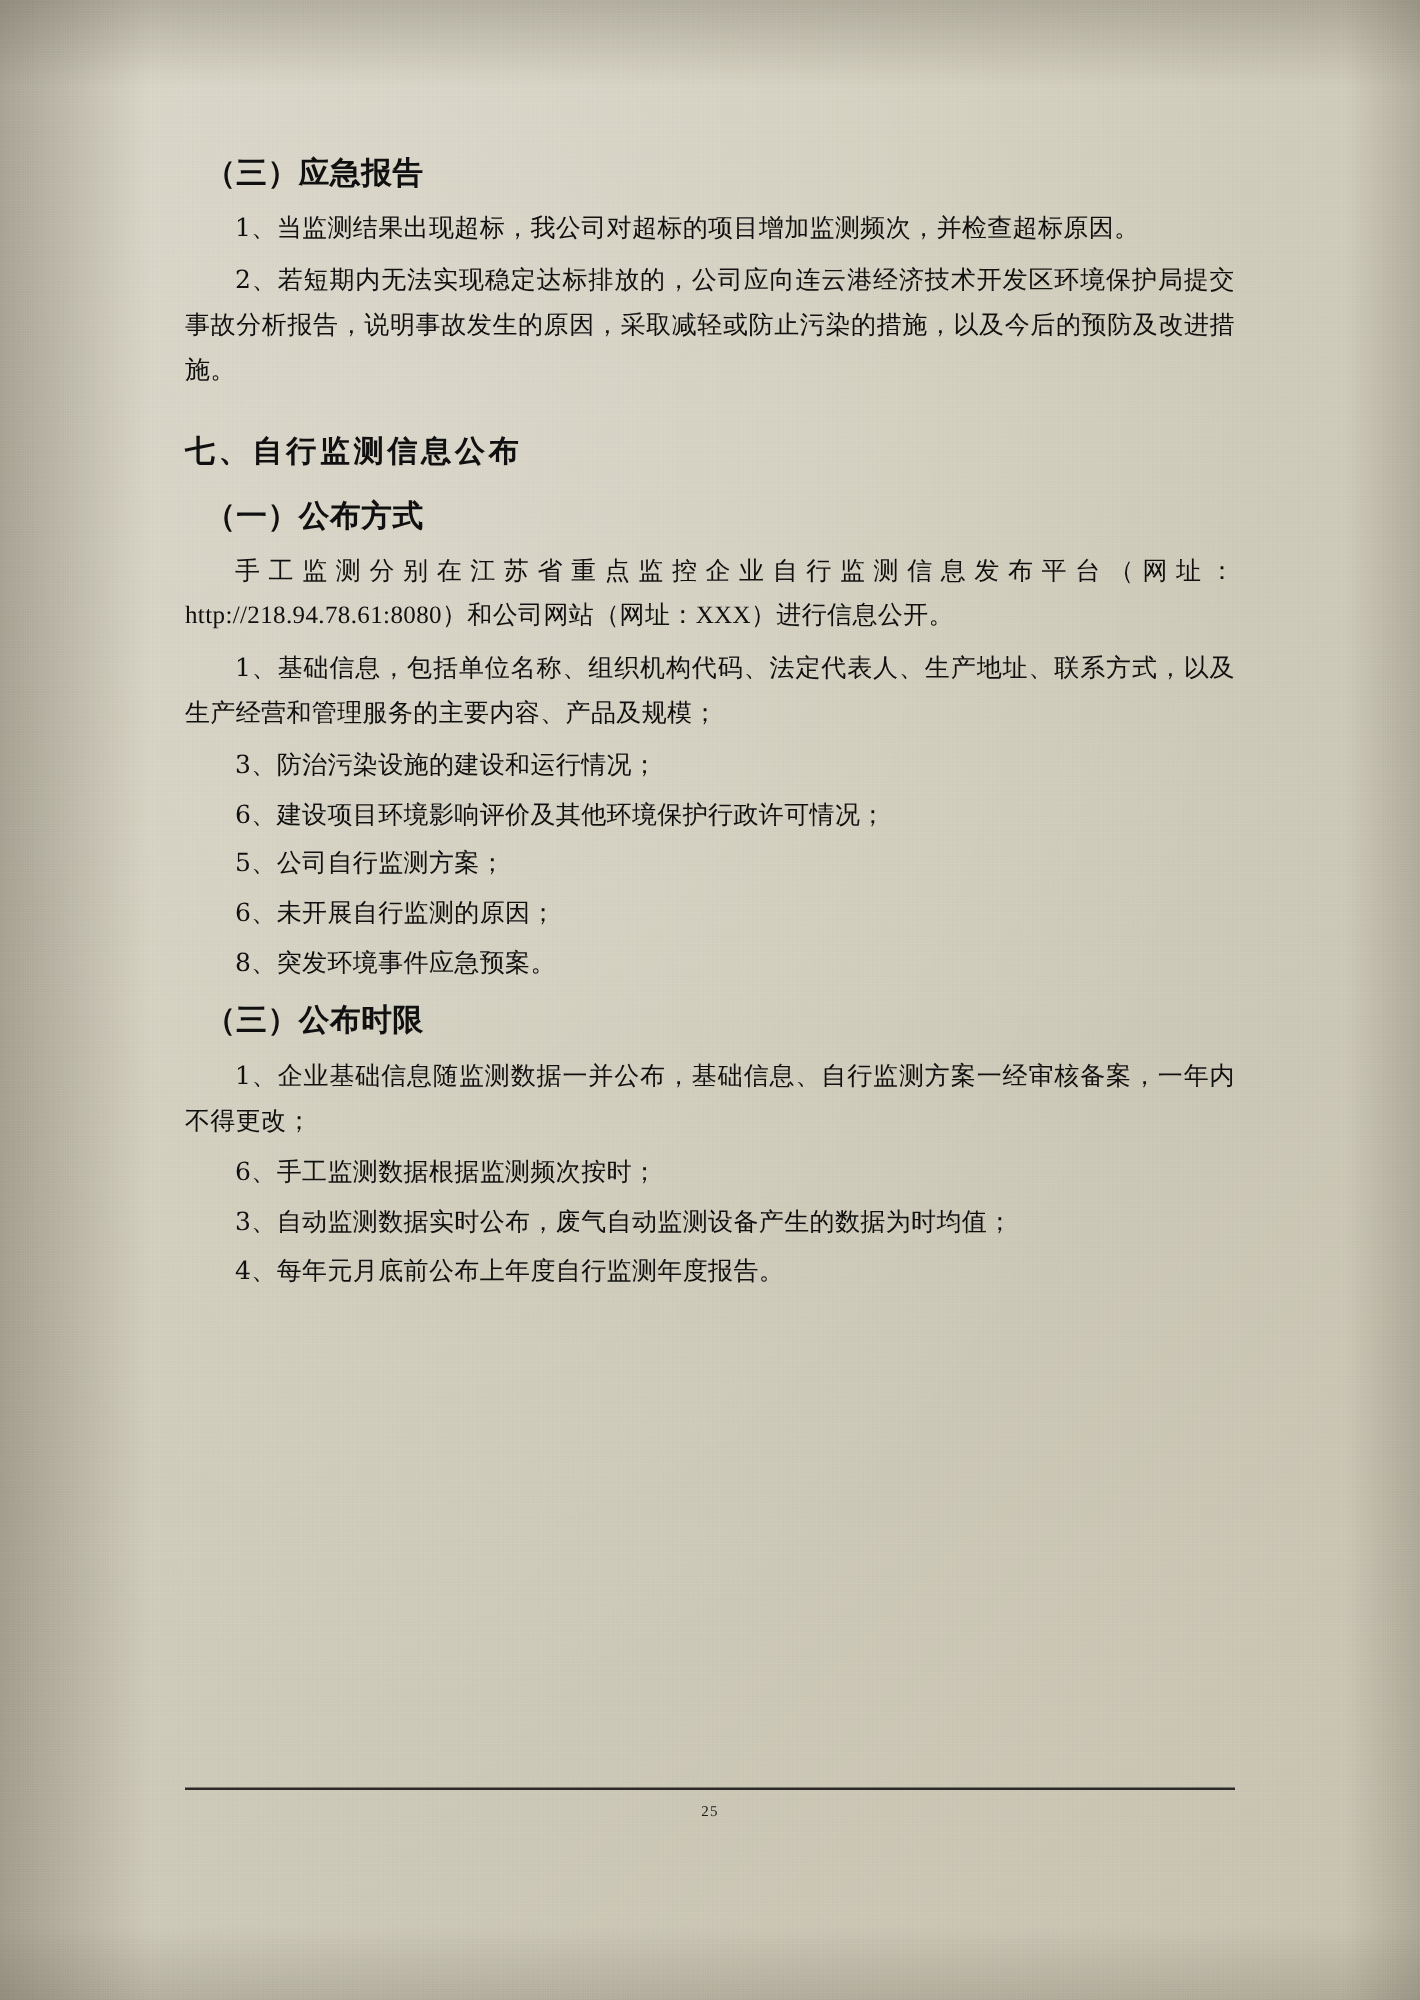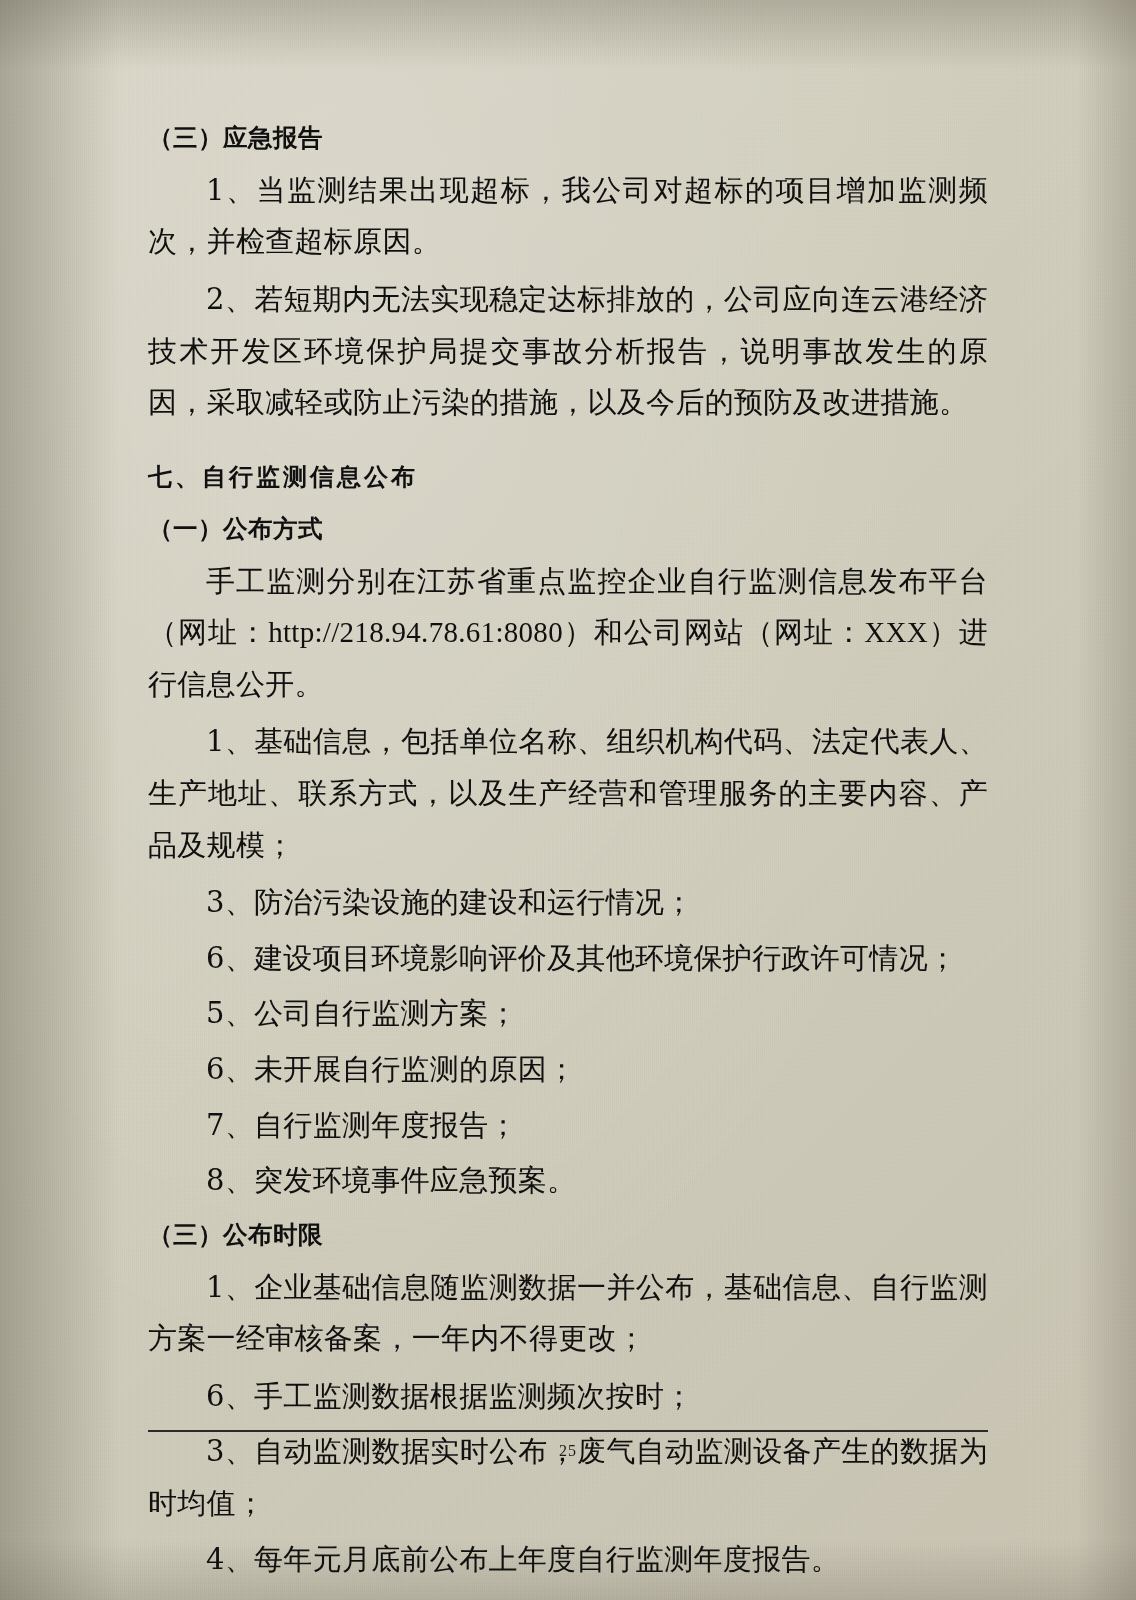--- a/index.html
+++ b/index.html
@@ -64,32 +64,32 @@
     left: 148px;
     top: 120px;
     width: 840px;
     color: #111010;
   }
 
   .h-sub {
     font-size: 24.5px;
     font-weight: bold;
     line-height: 1.5;
-    margin: 0 0 8px 0;
+    margin: 0 0 8px 16px;
     letter-spacing: 0.5px;
   }
   .h-section {
     font-size: 24px;
     font-weight: bold;
     line-height: 1.5;
     margin: 30px 0 16px 0;
     letter-spacing: 3px;
   }
   p.body {
-    font-size: 29px;
+    font-size: 20px;
     line-height: 1.78;
     margin: 0 0 6px 0;
     text-align: justify;
     text-justify: inter-ideograph;
     letter-spacing: 0.3px;
   }
   p.indent {
     text-indent: 2em;
   }
   p.tight {
@@ -108,21 +108,21 @@
     top: 1430px;
     width: 840px;
     text-align: center;
   }
   .footer-rule {
     border-top: 2px solid #2b2a26;
     width: 100%;
     margin: 0 0 10px 0;
   }
   .footer-num {
-    font-size: 16px;
+    font-size: 12px;
     font-family: "Liberation Serif", serif;
     color: #1b1a18;
     letter-spacing: 1px;
   }
 </style>
 </head>
 <body>
 
 <div class="page">
   <div class="edge-shadow-top"></div>
@@ -150,21 +150,20 @@
 
 
     <p class="body indent tight">3、防治污染设施的建设和运行情况；</p>
 
     <p class="body indent tight">6、建设项目环境影响评价及其他环境保护行政许可情况；</p>
 
     <p class="body indent tight">5、公司自行监测方案；</p>
 
     <p class="body indent tight">6、未开展自行监测的原因；</p>
 
-    <p class="body indent tight">7、自行监测年度报告；</p>
 
     <p class="body indent tight">8、突发环境事件应急预案。</p>
 
     <div class="gap-sm"></div>
 
     <div class="h-sub">（三）公布时限</div>
 
     <p class="body indent">1、企业基础信息随监测数据一并公布，基础信息、自行监测方案一经审核备案，一年内不得更改；</p>
 
     <p class="body indent tight">6、手工监测数据根据监测频次按时；</p>

